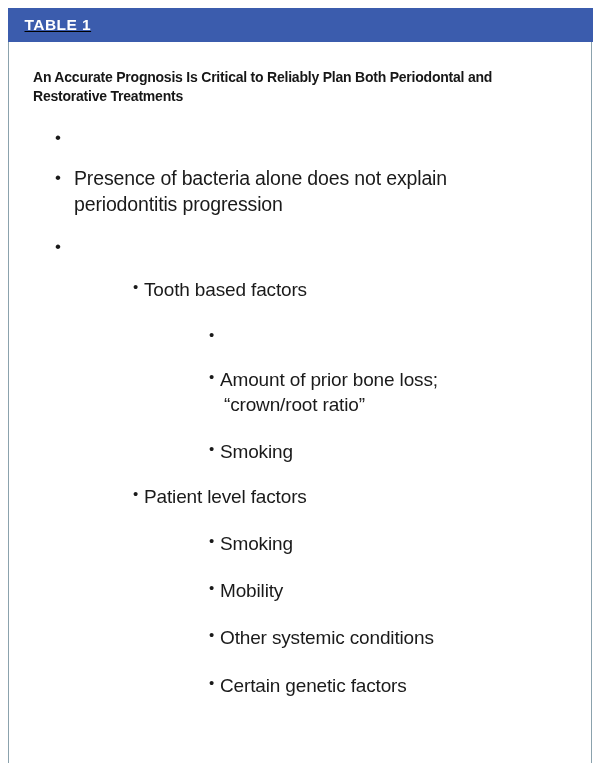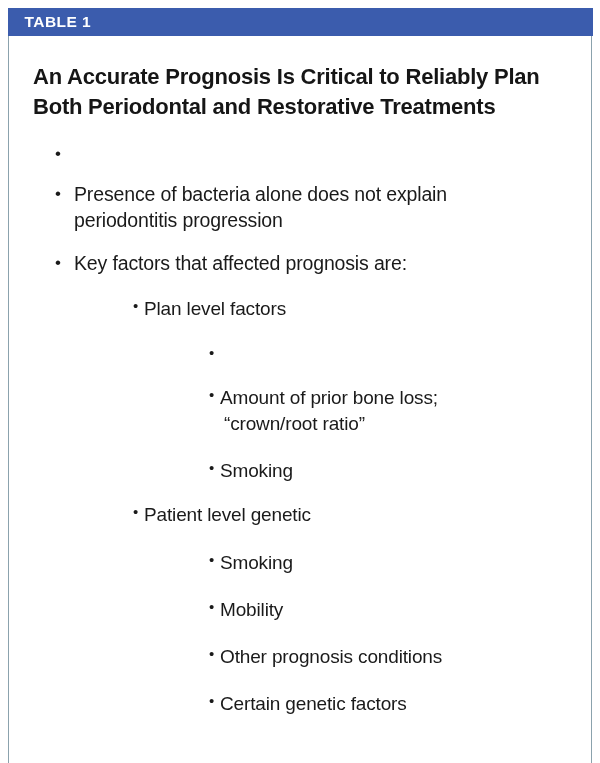--- a/index.html
+++ b/index.html
@@ -20,46 +20,47 @@
     top: 8px;
     width: 584px;
     height: 755px;
     box-sizing: border-box;
     border-left: 1.5px solid #8ba2ad;
     border-right: 1.5px solid #8ba2ad;
     background: #ffffff;
   }
 
   #table-header {
-    height: 28px;
+    height: 34px;
     background: #3b5cad;
     display: flex;
     align-items: center;
     padding-left: 17px;
     box-sizing: border-box;
     margin-left: -1.5px;
     margin-right: -1.5px;
     width: calc(100% + 3px);
+    text-decoration: underline;
   }
 
   #table-header .label {
     color: #ffffff;
     font-size: 15.5px;
     font-weight: 600;
     letter-spacing: 0.45px;
     font-family: "Liberation Sans", sans-serif;
   }
 
   #card-body {
     padding: 0 14px 0 24px;
   }
 
   #table-title {
     margin-top: 26px;
-    font-size: 22px;
+    font-size: 14px;
     font-weight: 700;
     color: #161616;
     line-height: 1.38;
     letter-spacing: -0.22px;
     width: 530px;
     font-family: "Liberation Sans", sans-serif;
   }
 
   #bullet-list {
     margin-top: 19px;
@@ -141,52 +142,51 @@
     <div id="bullet-list">
         <div class="row lvl1">
           <span class="bullet">•</span>
         </div>
         <div class="row lvl1">
           <span class="bullet">•</span>
           <span class="text">Presence of bacteria alone does not explain periodontitis progression</span>
         </div>
         <div class="row lvl1">
           <span class="bullet">•</span>
-          <span class="text">Key factors that affected prognosis are:</span>
         </div>
         <div class="row lvl2">
           <span class="bullet">•</span>
-          <span class="text">Plan level factors</span>
+          <span class="text">Tooth based factors</span>
         </div>
         <div class="row lvl3">
           <span class="bullet">•</span>
         </div>
         <div class="row lvl3">
           <span class="bullet">•</span>
           <span class="text">Amount of prior bone loss;<span class="cont">“crown/root ratio”</span></span>
         </div>
         <div class="row lvl3">
           <span class="bullet">•</span>
           <span class="text">Smoking</span>
         </div>
         <div class="row lvl2">
           <span class="bullet">•</span>
-          <span class="text">Patient level genetic</span>
+          <span class="text">Patient level factors</span>
         </div>
         <div class="row lvl3">
           <span class="bullet">•</span>
           <span class="text">Smoking</span>
         </div>
         <div class="row lvl3">
           <span class="bullet">•</span>
           <span class="text">Mobility</span>
         </div>
         <div class="row lvl3">
           <span class="bullet">•</span>
-          <span class="text">Other prognosis conditions</span>
+          <span class="text">Other systemic conditions</span>
         </div>
         <div class="row lvl3">
           <span class="bullet">•</span>
           <span class="text">Certain genetic factors</span>
         </div>
       </div>
 
   </div>
 </div>
 

